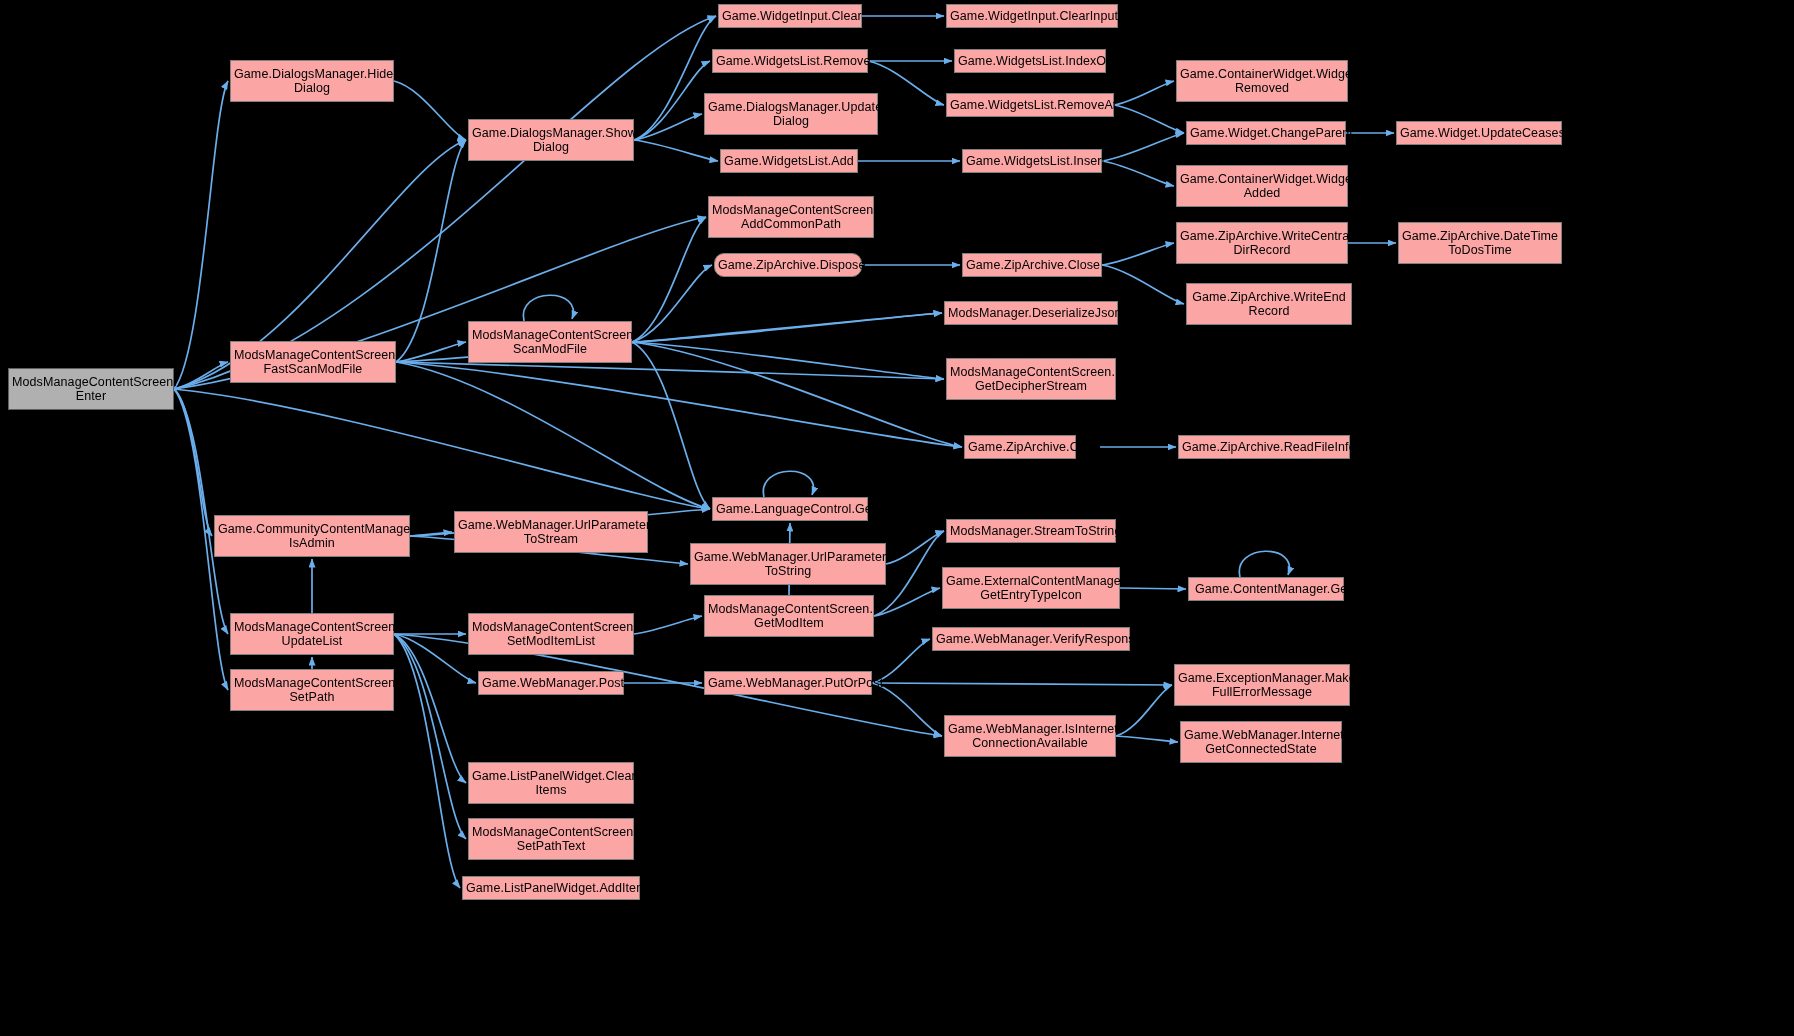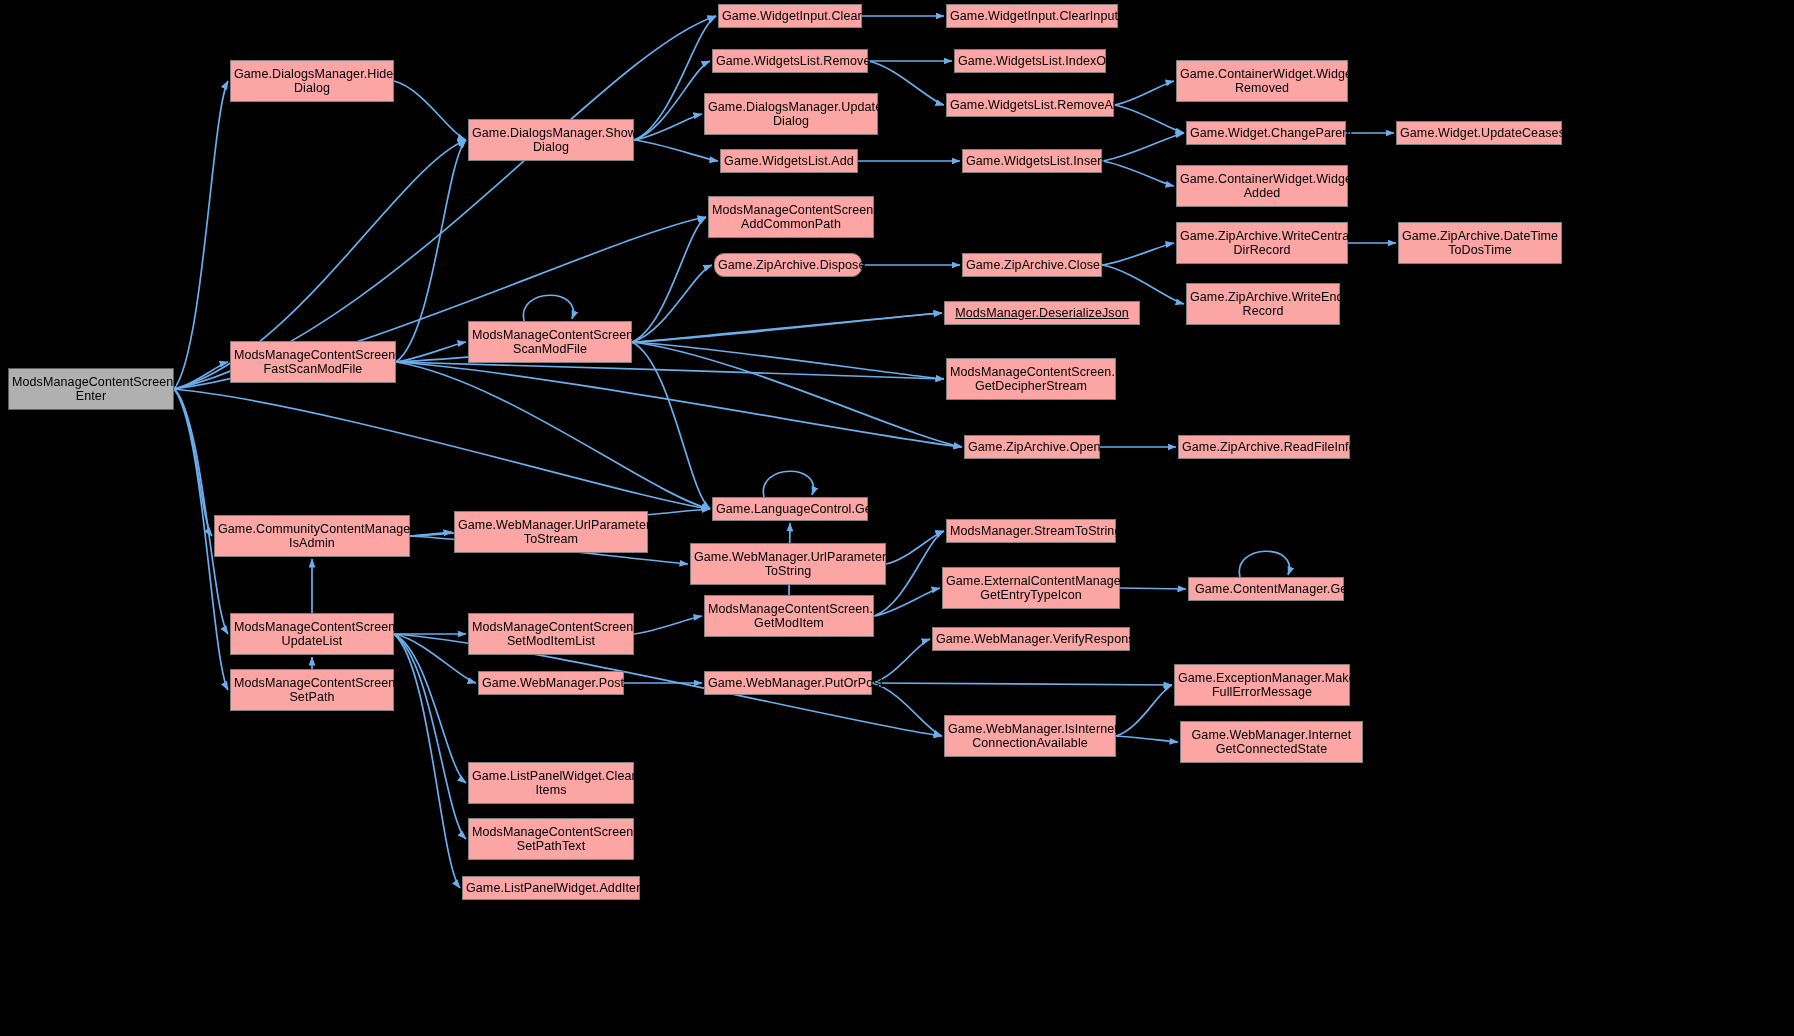--- a/index.html
+++ b/index.html
@@ -148,30 +148,30 @@
     <div class="node" style="left: 1176px; top: 165px; width: 172px; height: 42px;"><span class="node-label">Game.ContainerWidget.Widget
 Added</span></div>
     <div class="node" style="left: 708px; top: 196px; width: 166px; height: 42px;"><span class="node-label">ModsManageContentScreen.
 AddCommonPath</span></div>
     <div class="node" style="left: 714px; top: 253px; width: 148px; height: 24px; border-radius: 10px;"><span class="node-label">Game.ZipArchive.Dispose</span></div>
     <div class="node" style="left: 962px; top: 253px; width: 140px; height: 24px;"><span class="node-label">Game.ZipArchive.Close</span></div>
     <div class="node" style="left: 1176px; top: 222px; width: 172px; height: 42px;"><span class="node-label">Game.ZipArchive.WriteCentral
 DirRecord</span></div>
     <div class="node" style="left: 1398px; top: 222px; width: 164px; height: 42px;"><span class="node-label">Game.ZipArchive.DateTime
 ToDosTime</span></div>
-    <div class="node" style="left: 1186px; top: 283px; width: 154px; height: 42px;"><span class="node-label">Game.ZipArchive.WriteEnd
+    <div class="node" style="left: 1186px; top: 283px; width: 166px; height: 42px;"><span class="node-label">Game.ZipArchive.WriteEnd
 Record</span></div>
     <div class="node" style="left: 468px; top: 321px; width: 164px; height: 42px;"><span class="node-label">ModsManageContentScreen.
 ScanModFile</span></div>
-    <div class="node" style="left: 944px; top: 301px; width: 196px; height: 24px; text-decoration: underline;"><span class="node-label">ModsManager.DeserializeJson</span></div>
+    <div class="node" style="left: 944px; top: 301px; width: 174px; height: 24px;"><span class="node-label">ModsManager.DeserializeJson</span></div>
     <div class="node" style="left: 946px; top: 358px; width: 170px; height: 42px;"><span class="node-label">ModsManageContentScreen.
 GetDecipherStream</span></div>
     <div class="node" style="left: 230px; top: 341px; width: 166px; height: 42px;"><span class="node-label">ModsManageContentScreen.
 FastScanModFile</span></div>
-    <div class="node" style="left: 964px; top: 435px; width: 136px; height: 24px;"><span class="node-label">Game.ZipArchive.Open</span></div>
+    <div class="node" style="left: 964px; top: 435px; width: 112px; height: 24px;"><span class="node-label">Game.ZipArchive.Open</span></div>
     <div class="node" style="left: 1178px; top: 435px; width: 172px; height: 24px;"><span class="node-label">Game.ZipArchive.ReadFileInfo</span></div>
     <div class="node" style="left: 712px; top: 497px; width: 156px; height: 24px;"><span class="node-label">Game.LanguageControl.Get</span></div>
     <div class="node" style="left: 214px; top: 515px; width: 196px; height: 42px;"><span class="node-label">Game.CommunityContentManager.
 IsAdmin</span></div>
     <div class="node" style="left: 454px; top: 511px; width: 194px; height: 42px;"><span class="node-label">Game.WebManager.UrlParameters
 ToStream</span></div>
     <div class="node" style="left: 690px; top: 543px; width: 196px; height: 42px;"><span class="node-label">Game.WebManager.UrlParameters
 ToString</span></div>
     <div class="node" style="left: 946px; top: 519px; width: 170px; height: 24px;"><span class="node-label">ModsManager.StreamToString</span></div>
     <div class="node" style="left: 942px; top: 567px; width: 178px; height: 42px;"><span class="node-label">Game.ExternalContentManager.
@@ -185,20 +185,20 @@
 GetModItem</span></div>
     <div class="node" style="left: 932px; top: 627px; width: 198px; height: 24px;"><span class="node-label">Game.WebManager.VerifyResponse</span></div>
     <div class="node" style="left: 230px; top: 669px; width: 164px; height: 42px;"><span class="node-label">ModsManageContentScreen.
 SetPath</span></div>
     <div class="node" style="left: 478px; top: 671px; width: 146px; height: 24px;"><span class="node-label">Game.WebManager.Post</span></div>
     <div class="node" style="left: 704px; top: 671px; width: 168px; height: 24px;"><span class="node-label">Game.WebManager.PutOrPost</span></div>
     <div class="node" style="left: 1174px; top: 664px; width: 176px; height: 42px;"><span class="node-label">Game.ExceptionManager.Make
 FullErrorMessage</span></div>
     <div class="node" style="left: 944px; top: 715px; width: 172px; height: 42px;"><span class="node-label">Game.WebManager.IsInternet
 ConnectionAvailable</span></div>
-    <div class="node" style="left: 1180px; top: 721px; width: 183px; height: 42px;"><span class="node-label">Game.WebManager.Internet
+    <div class="node" style="left: 1180px; top: 721px; width: 162px; height: 42px;"><span class="node-label">Game.WebManager.Internet
 GetConnectedState</span></div>
     <div class="node" style="left: 468px; top: 762px; width: 166px; height: 42px;"><span class="node-label">Game.ListPanelWidget.Clear
 Items</span></div>
     <div class="node" style="left: 468px; top: 818px; width: 166px; height: 42px;"><span class="node-label">ModsManageContentScreen.
 SetPathText</span></div>
     <div class="node" style="left: 462px; top: 876px; width: 178px; height: 24px;"><span class="node-label">Game.ListPanelWidget.AddItem</span></div>
   </div>
 
 </body></html>

